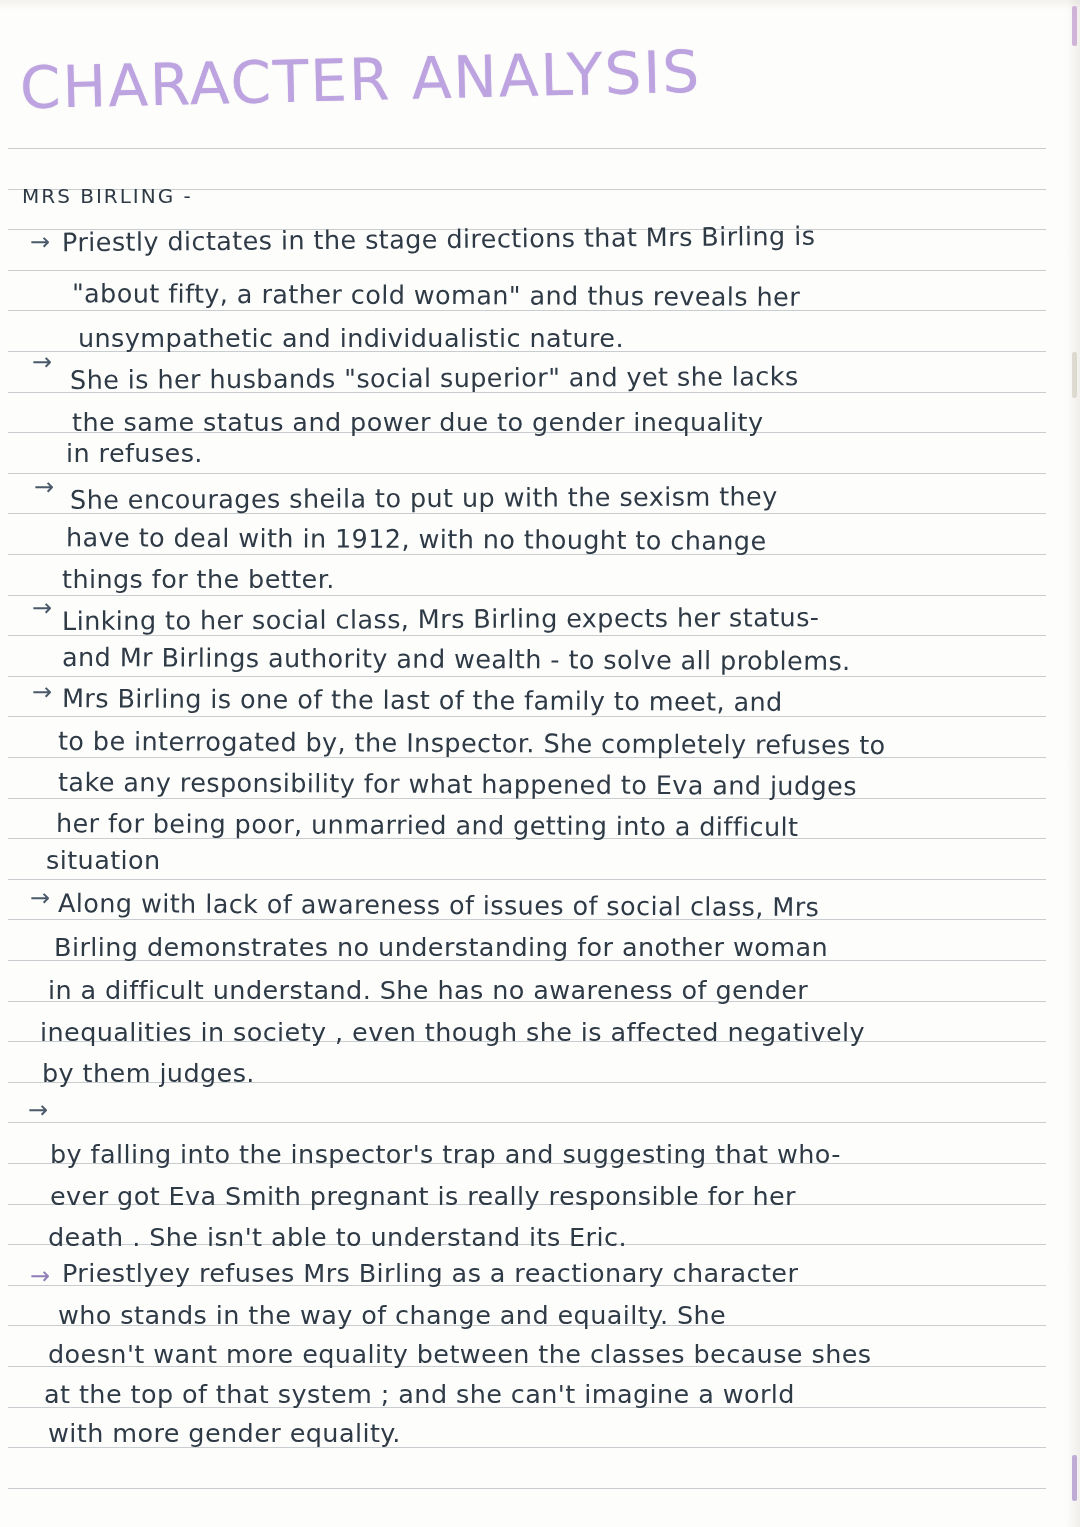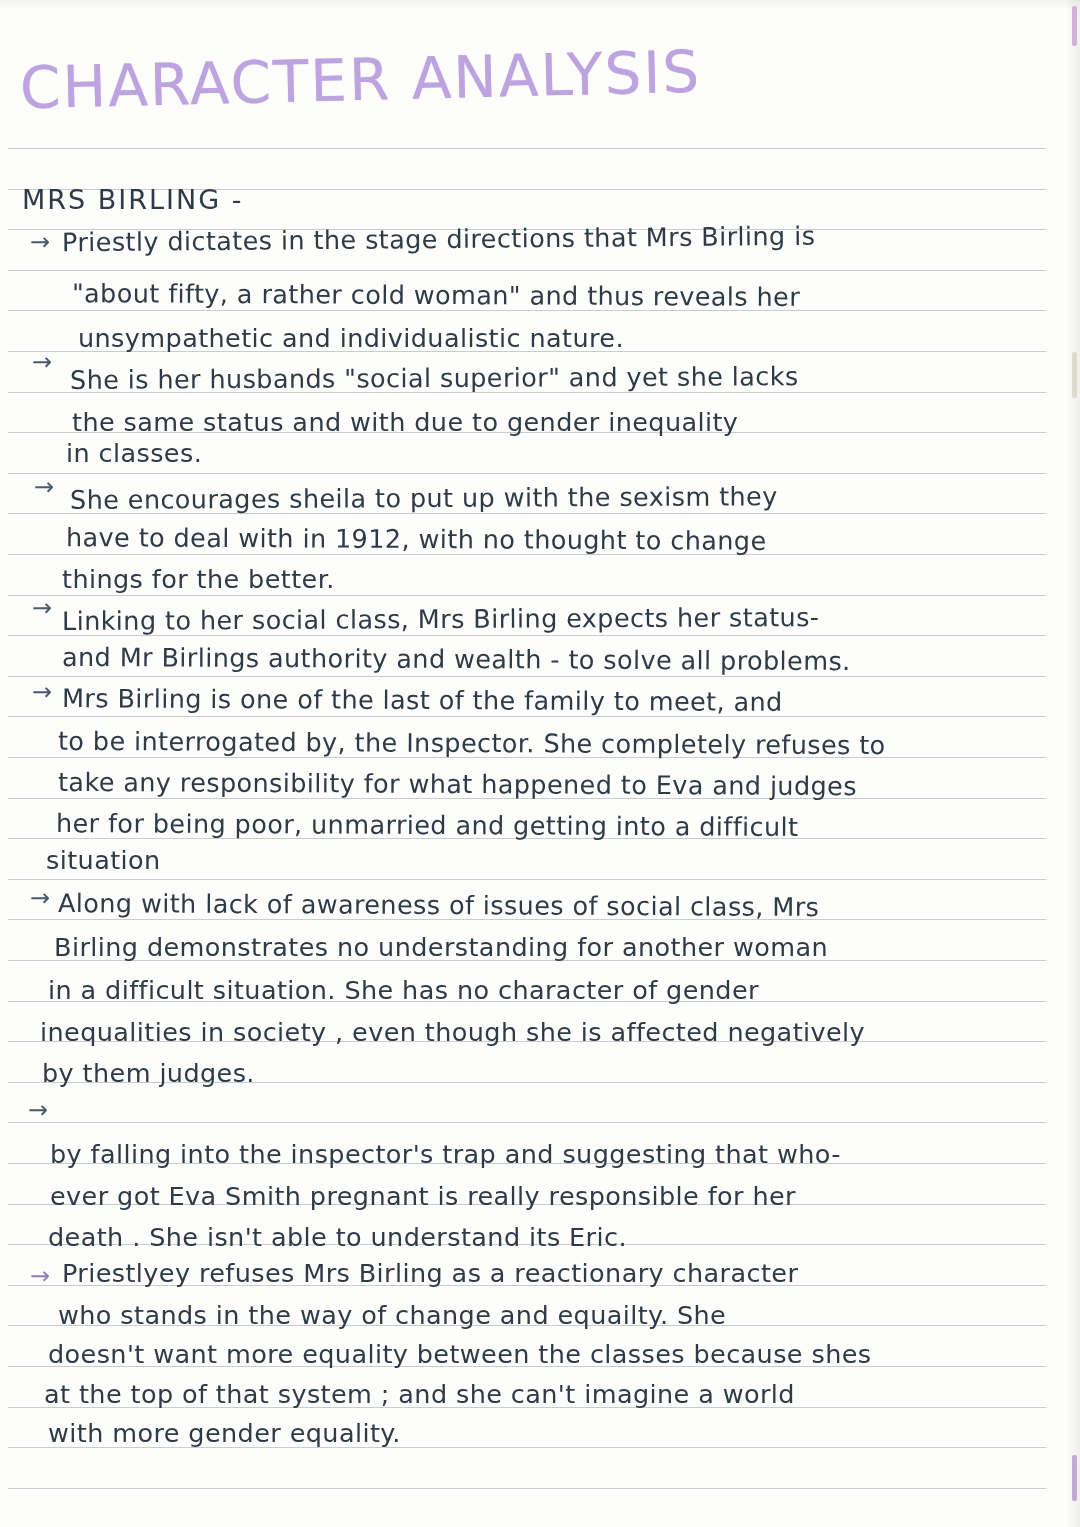--- a/index.html
+++ b/index.html
@@ -87,21 +87,21 @@
   
   .hw {
     position: absolute;
     color: #2f3a47;
     font-family: "DejaVu Sans", sans-serif;
     font-size: 25.5px;
     letter-spacing: .4px;
     white-space: nowrap;
   }
   .hw.sub {
-    font-size: 27px;
+    font-size: 20px;
     letter-spacing: 2px;
   }
   .arrow {
     position: absolute;
     color: #4a5a6b;
     font-size: 24px;
     font-family: "DejaVu Sans", sans-serif;
   }
   .arrow.violet { color: #8f7fb8; }
   
@@ -164,43 +164,43 @@
 
   <div class="hw sub r0" style="left:22px; top:184px;">MRS  BIRLING -</div>
 
   <div class="arrow r0" style="left:30px; top:228px;">→</div>
   <div class="hw r1" style="left:62px; top:224px;">Priestly dictates in the stage directions that Mrs Birling is</div>
   <div class="hw r3" style="left:72px; top:280px;">"about fifty, a rather cold woman" and thus  reveals her</div>
   <div class="hw r0" style="left:78px; top:323px;">unsympathetic and individualistic nature.</div>
 
   <div class="arrow r0" style="left:32px; top:348px;">→</div>
   <div class="hw r4" style="left:70px; top:363px;">She is her husbands "social superior" and yet she lacks</div>
-  <div class="hw r0" style="left:72px; top:407px;">the same status and with due to gender inequality</div>
-  <div class="hw r0" style="left:66px; top:438px;">in classes.</div>
+  <div class="hw r0" style="left:72px; top:407px;">the same status and power due to gender inequality</div>
+  <div class="hw r0" style="left:66px; top:438px;">in refuses.</div>
 
   <div class="arrow r0" style="left:34px; top:473px;">→</div>
   <div class="hw r4" style="left:70px; top:483px;">She encourages sheila to put up with the sexism they</div>
   <div class="hw r3" style="left:66px; top:524px;">have to deal with in 1912, with no thought to change</div>
   <div class="hw r0" style="left:62px; top:564px;">things for the better.</div>
 
   <div class="arrow r0" style="left:32px; top:594px;">→</div>
   <div class="hw r4" style="left:62px; top:604px;">Linking to her social class, Mrs Birling expects her status-</div>
   <div class="hw r3" style="left:62px; top:644px;">and Mr Birlings authority and wealth - to solve all problems.</div>
 
   <div class="arrow r0" style="left:32px; top:678px;">→</div>
   <div class="hw r3" style="left:62px; top:685px;">Mrs Birling is one of the last of the family to  meet, and</div>
   <div class="hw r3" style="left:58px; top:728px;">to be interrogated by, the Inspector. She completely refuses to</div>
   <div class="hw r3" style="left:58px; top:769px;">take any responsibility for what happened to Eva and judges</div>
   <div class="hw r3" style="left:56px; top:810px;">her for being poor, unmarried and getting into a difficult</div>
   <div class="hw r0" style="left:46px; top:845px;">situation</div>
 
   <div class="arrow r0" style="left:30px; top:884px;">→</div>
   <div class="hw r3" style="left:58px; top:890px;">Along with lack of awareness of issues of social class, Mrs</div>
   <div class="hw r0" style="left:54px; top:932px;">Birling demonstrates no understanding for another woman</div>
-  <div class="hw r0" style="left:48px; top:975px;">in a difficult situation. She has no character of gender</div>
+  <div class="hw r0" style="left:48px; top:975px;">in a difficult understand. She has no awareness of gender</div>
   <div class="hw r0" style="left:40px; top:1017px;">inequalities in society , even though she is affected negatively</div>
   <div class="hw r0" style="left:42px; top:1058px;">by them judges.</div>
 
   <div class="arrow r0" style="left:28px; top:1096px;">→</div>
   <div class="hw r0" style="left:50px; top:1181px;">ever got Eva Smith pregnant is really responsible for her</div>
   <div class="hw r0" style="left:50px; top:1139px;">by falling into the inspector's trap and suggesting that who-</div>
   <div class="hw r0" style="left:48px; top:1222px;">death . She isn't able to understand its Eric.</div>
 
   <div class="arrow violet r0" style="left:30px; top:1262px;">→</div>
   <div class="hw r0" style="left:62px; top:1258px;">Priestlyey refuses Mrs Birling as a reactionary character</div>

